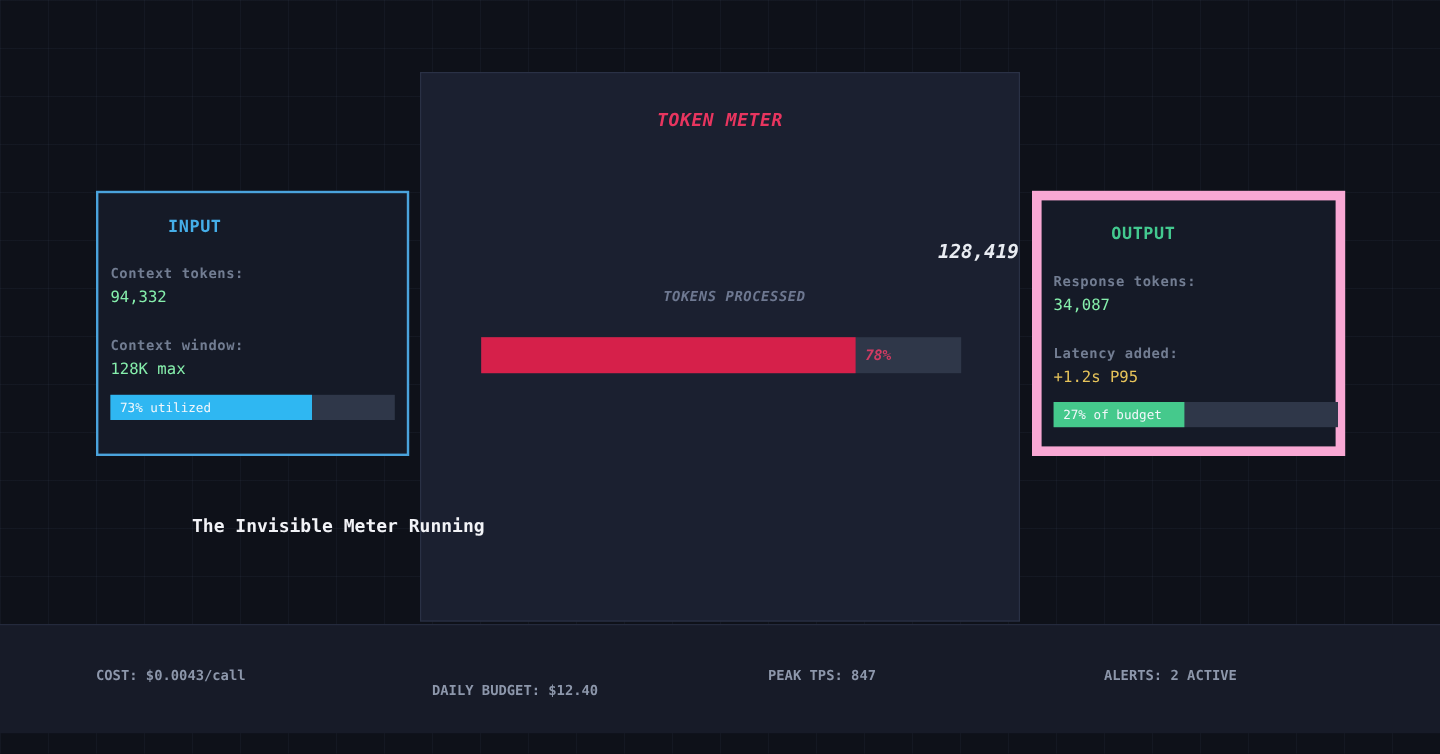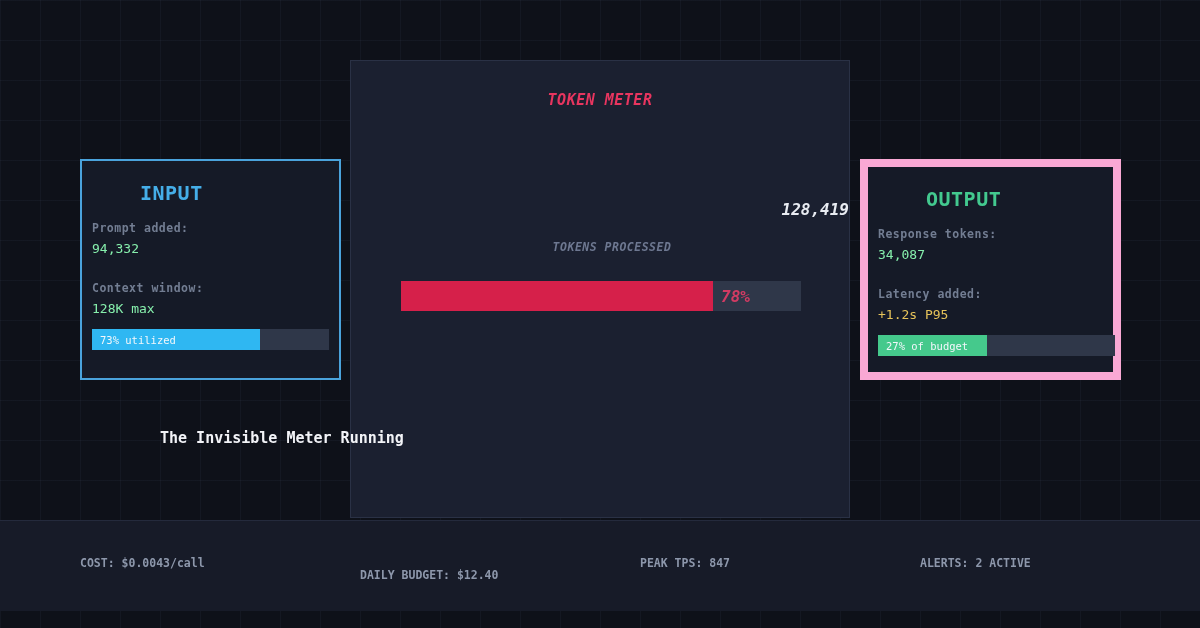--- a/index.html
+++ b/index.html
@@ -39,33 +39,33 @@
   }
   .meter-bar {
     position:absolute; left:50px; top:220px; width:400px; height:30px;
     background:#2f3749;
   }
   .meter-fill {
     position:relative; height:100%; background:#d6204a;
   }
   .meter-pct {
     position:absolute; left:calc(100% + 8px); top:50%; transform:translateY(-50%);
-    color:#d23b63; font-size:16px; font-weight:bold; white-space:nowrap;
+    color:#d23b63; font-size:12px; font-weight:bold; white-space:nowrap;
   }
 
   
   .side-panel {
     position:absolute; top:159px; width:261px; height:221px;
     background:#151a27; z-index:1;
   }
   .side-panel.input  { left:80px;  border:2px solid #4aa3dc; }
   .side-panel.output { left:860px; border:8px solid #f9a8d4; }
   .side-title {
     position:absolute; top:20px; left:58px;
-    font-size:20px; font-weight:bold; letter-spacing:0.5px;
+    font-size:14px; font-weight:bold; letter-spacing:0.5px;
   }
   .input  .side-title { color:#45aee8; }
   .output .side-title { color:#43c98f; }
   .fld-label {
     position:absolute; left:10px;
     color:#727d92; font-size:11.5px; font-weight:bold; letter-spacing:0.5px;
     white-space:nowrap;
   }
   .fld-value {
     position:absolute; left:10px;
@@ -119,21 +119,21 @@
     <div class="meter-count-label">TOKENS PROCESSED</div>
     <div class="meter-bar">
       <div class="meter-fill" style="width: 78%;">
         <span class="meter-pct">78%</span>
       </div>
     </div>
   </div>
 
   <div class="side-panel input">
     <div class="side-title">INPUT</div>
-    <div class="fld-label lbl-1">Prompt added:</div>
+    <div class="fld-label lbl-1">Context tokens:</div>
     <div class="fld-value val-1">94,332</div>
     <div class="fld-label lbl-2">Context window:</div>
     <div class="fld-value val-2">128K max</div>
     <div class="side-bar">
       <div class="side-fill" style="width: 71%;">
         <span class="side-bar-label">73% utilized</span>
       </div>
     </div>
   </div>
 

